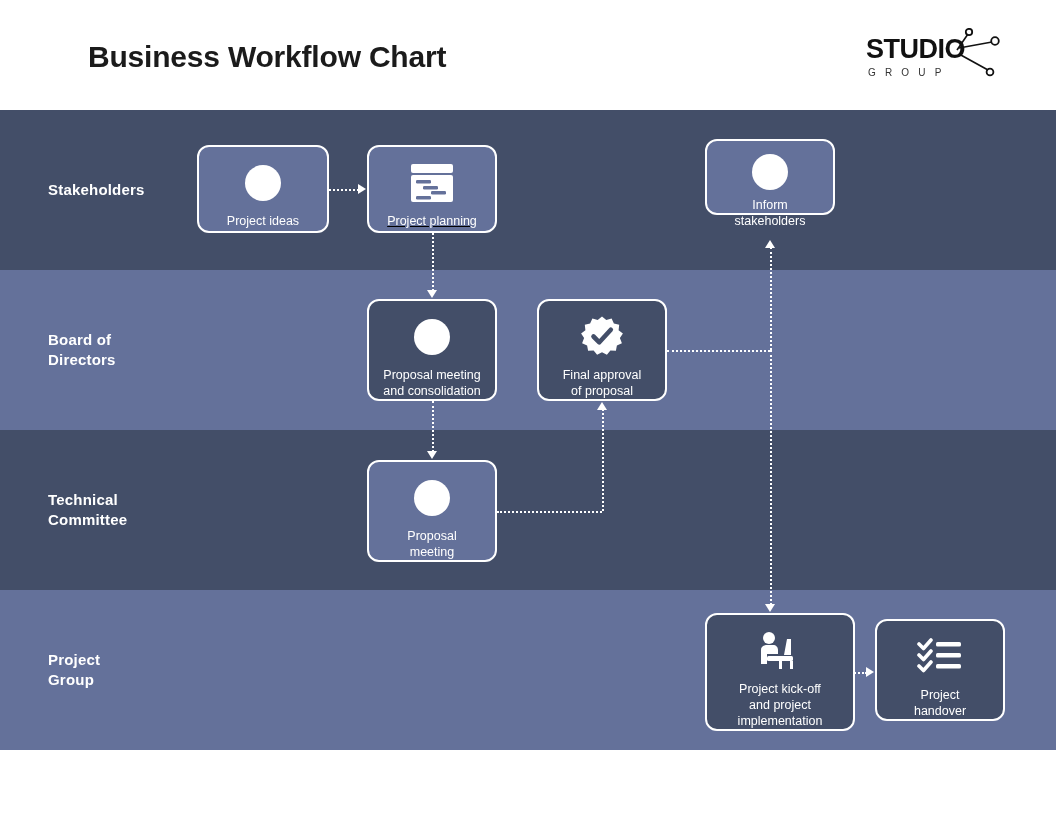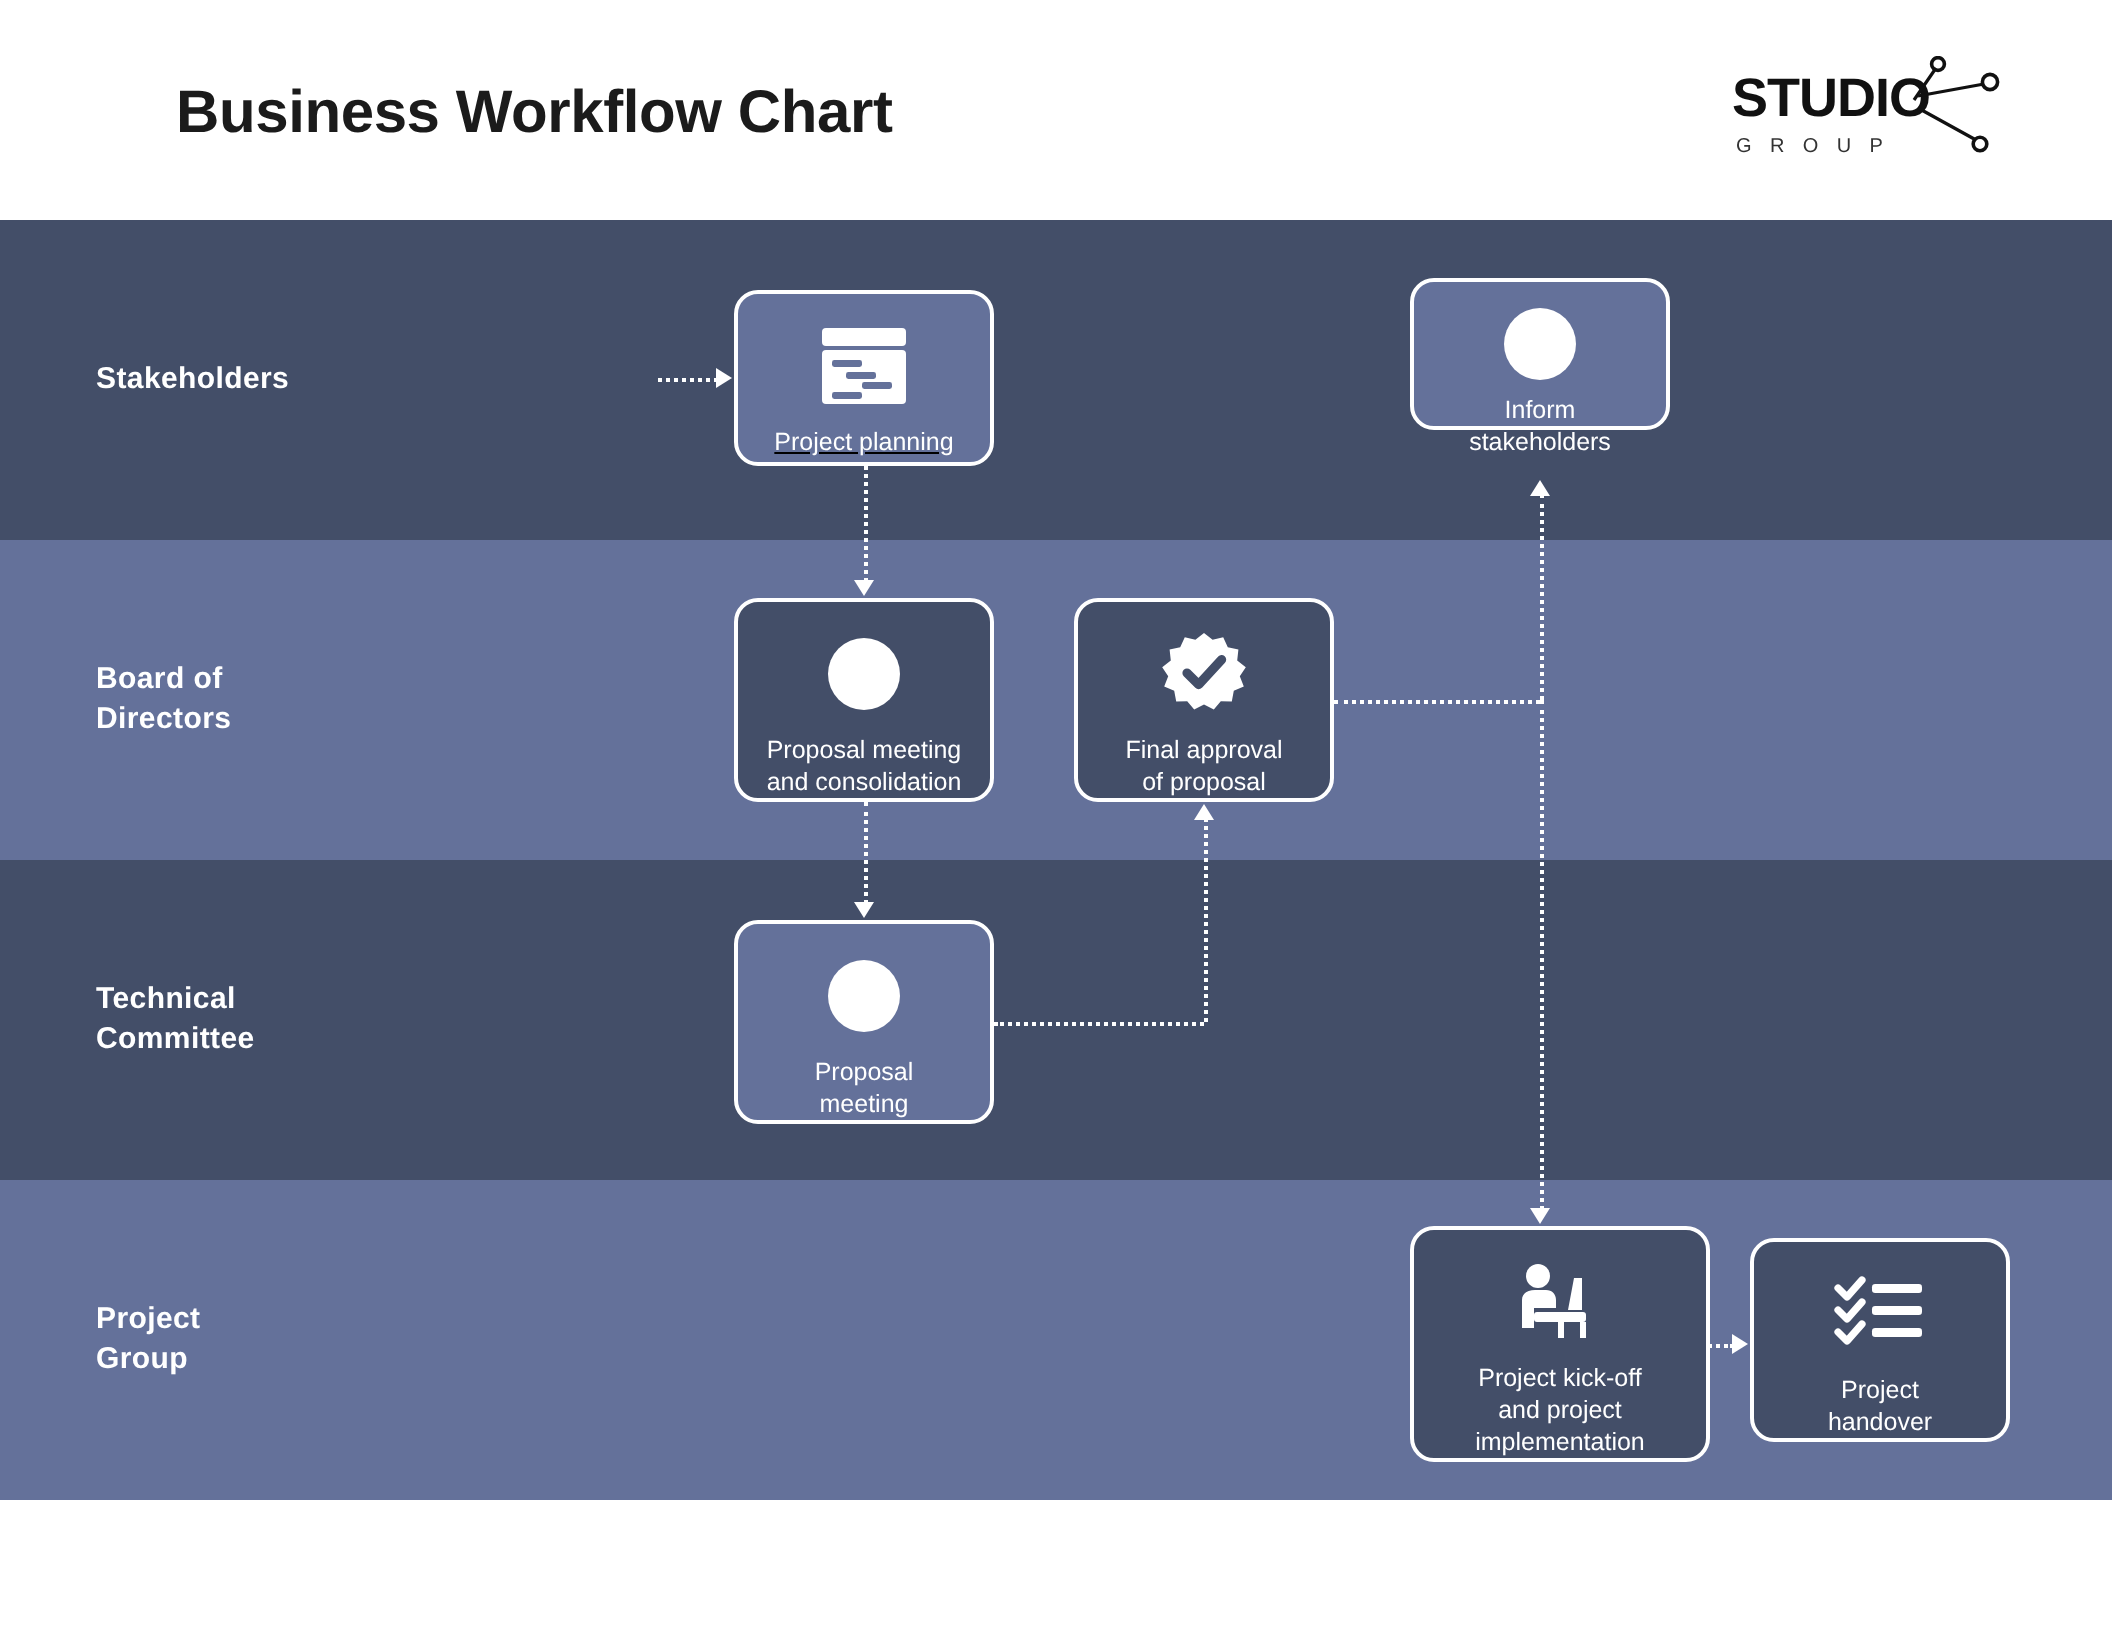--- a/index.html
+++ b/index.html
@@ -124,20 +124,26 @@
 
     <div class="conn v" id="c5v" style="left: 770px; top: 137px; height: 103px;"></div>
     <div class="arrow up" id="a5" style="left: 765px; top: 130px;"></div>
 
     <div class="conn v" id="c6v" style="left: 770px; top: 240px; height: 255px;"></div>
     <div class="arrow down" id="a6" style="left: 765px; top: 494px;"></div>
 
     <div class="conn h" id="c7" style="left: 835px; top: 562px; width: 32px;"></div>
     <div class="arrow right" id="a7" style="left: 866px; top: 557px;"></div>
 
+    <div class="node" id="node-0" style="left: 197px; top: 35px; width: 132px; height: 88px; background: rgb(100, 113, 154);">
+      <div class="icon">
+          <div class="dot"></div>
+        </div>
+      <div class="label">Project ideas</div>
+    </div>
 
     <div class="node" id="node-1" style="left: 367px; top: 35px; width: 130px; height: 88px; background: rgb(100, 113, 154); text-decoration: underline;">
       <div class="icon">
         <svg width="44" height="40" viewBox="0 0 44 40">
           <rect x="1" y="1" width="42" height="9" rx="2" fill="#ffffff"></rect>
           <rect x="1" y="12" width="42" height="27" rx="2" fill="#ffffff"></rect>
           <rect x="6" y="17" width="15" height="3.5" rx="1.2" fill="#64719a"></rect>
           <rect x="13" y="23" width="15" height="3.5" rx="1.2" fill="#64719a"></rect>
           <rect x="21" y="28" width="15" height="3.5" rx="1.2" fill="#64719a"></rect>
           <rect x="6" y="33" width="15" height="3.5" rx="1.2" fill="#64719a"></rect>

